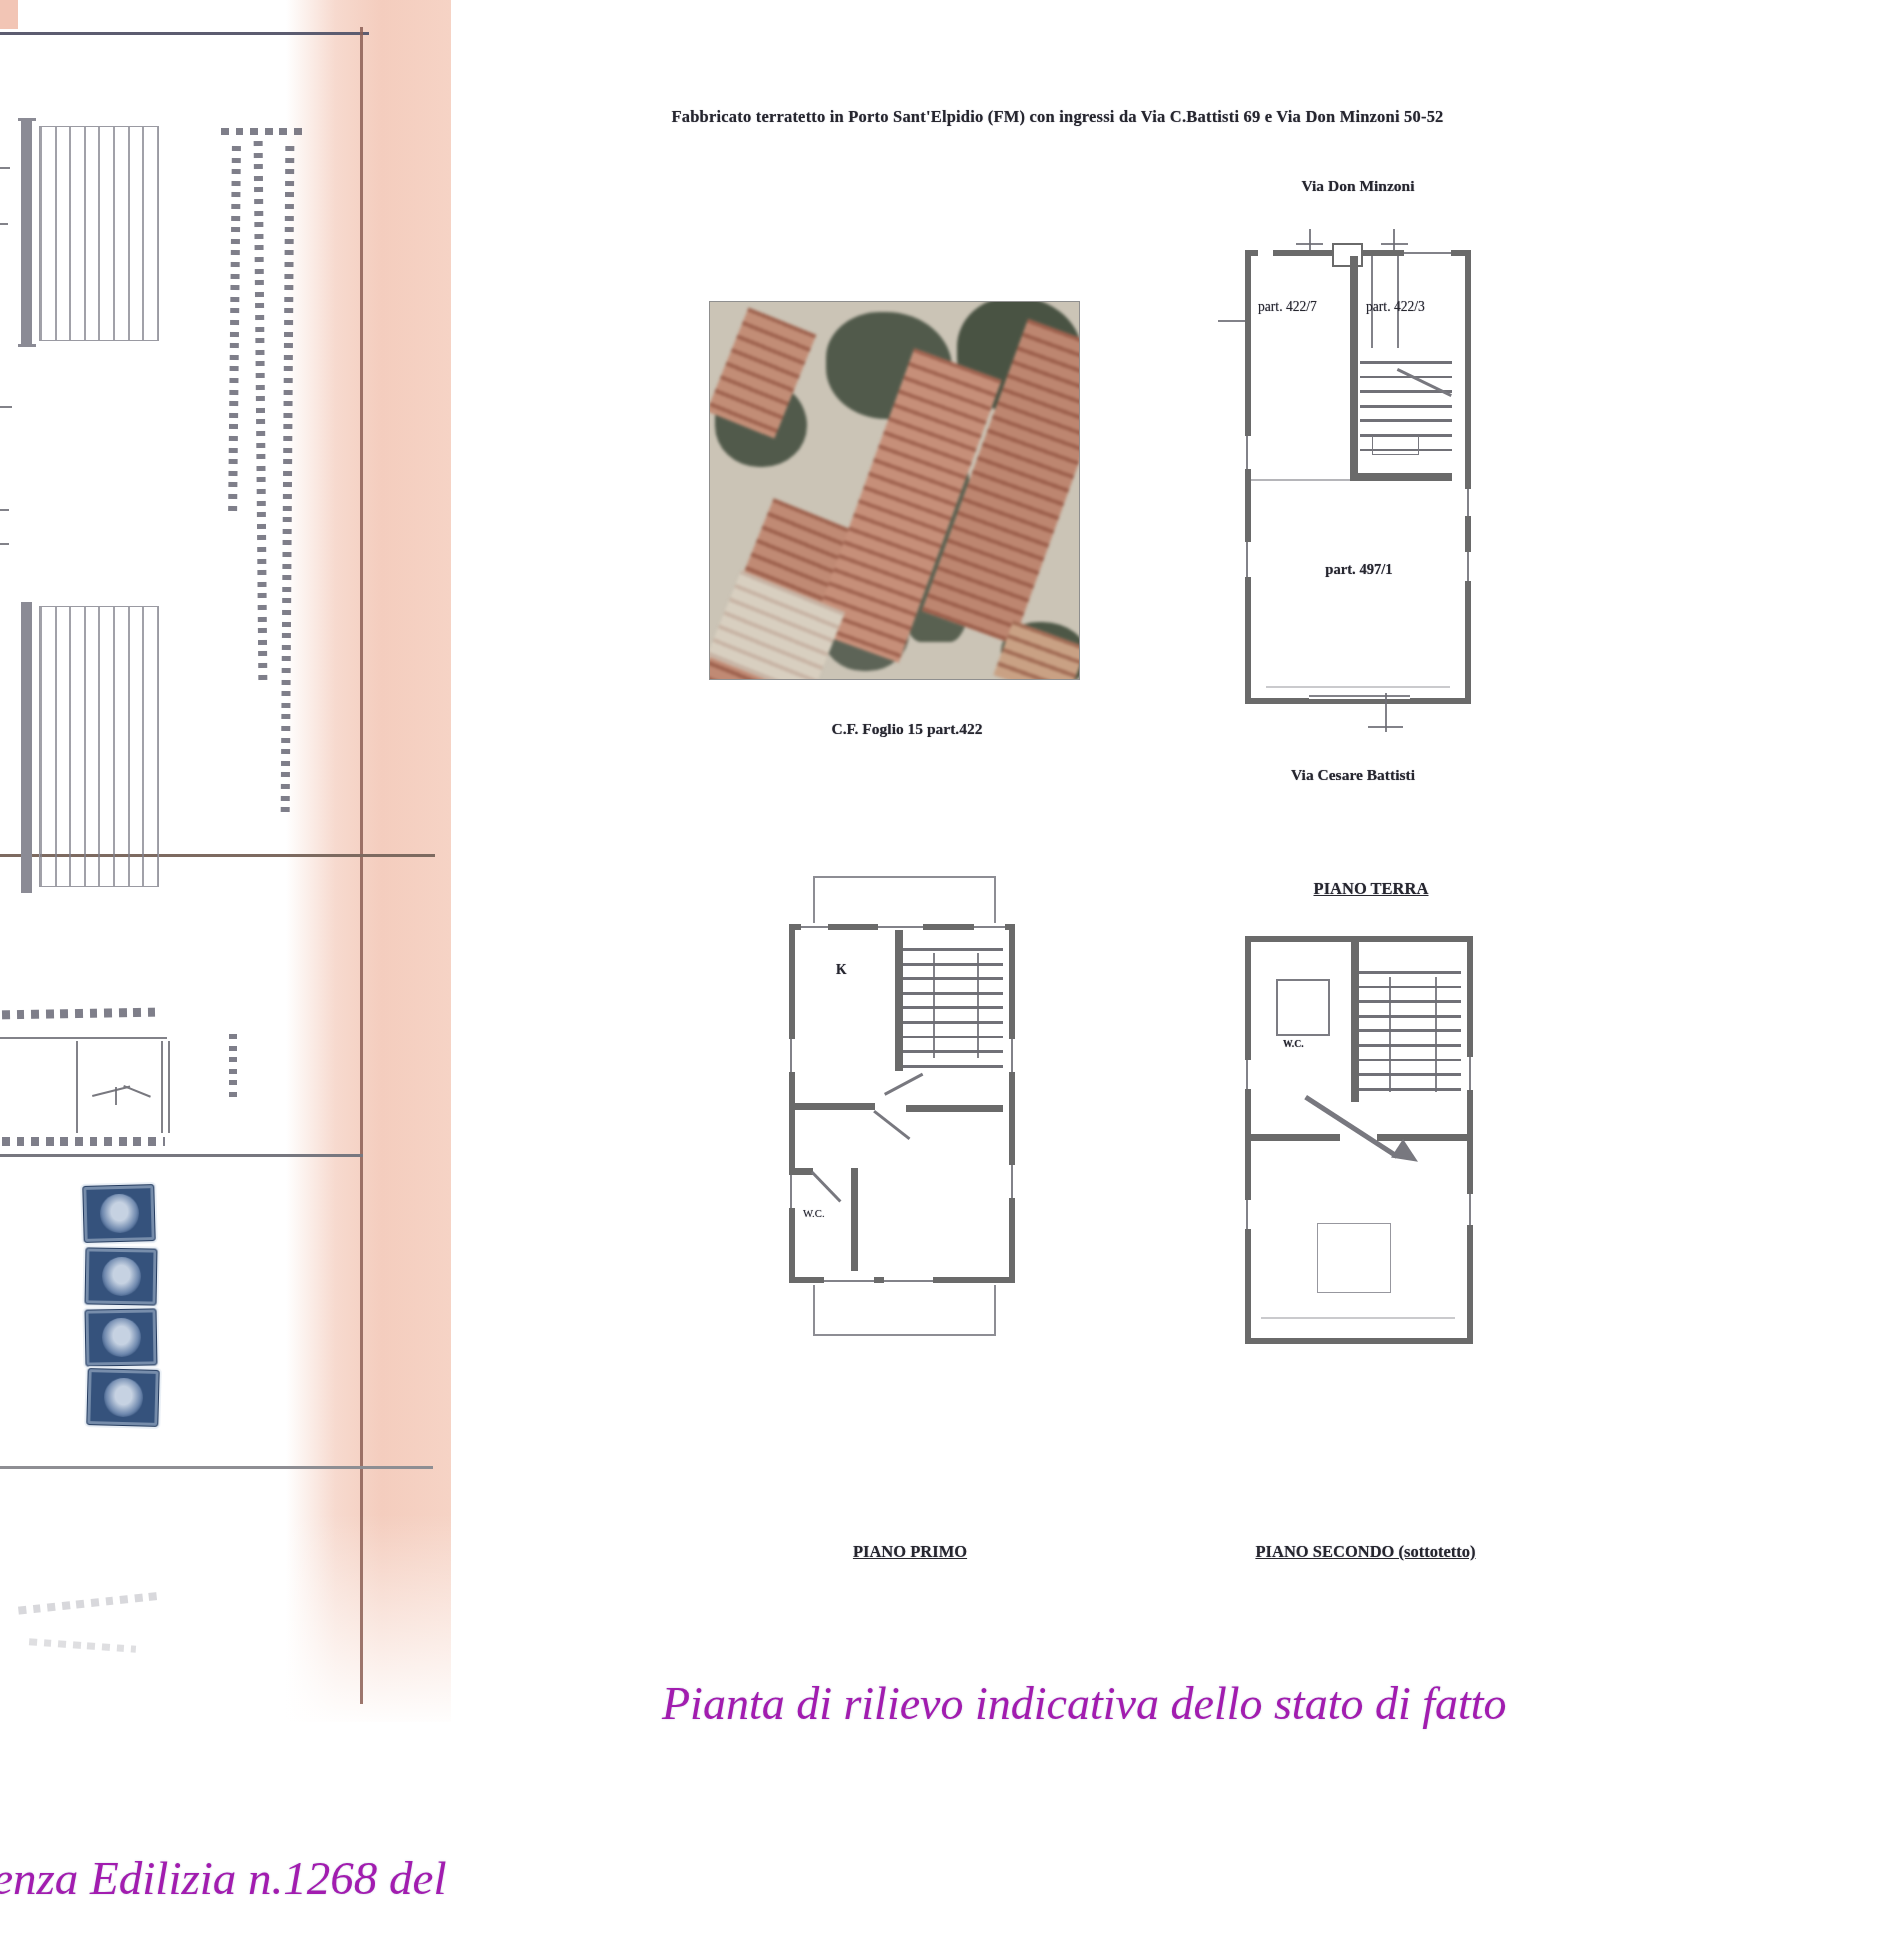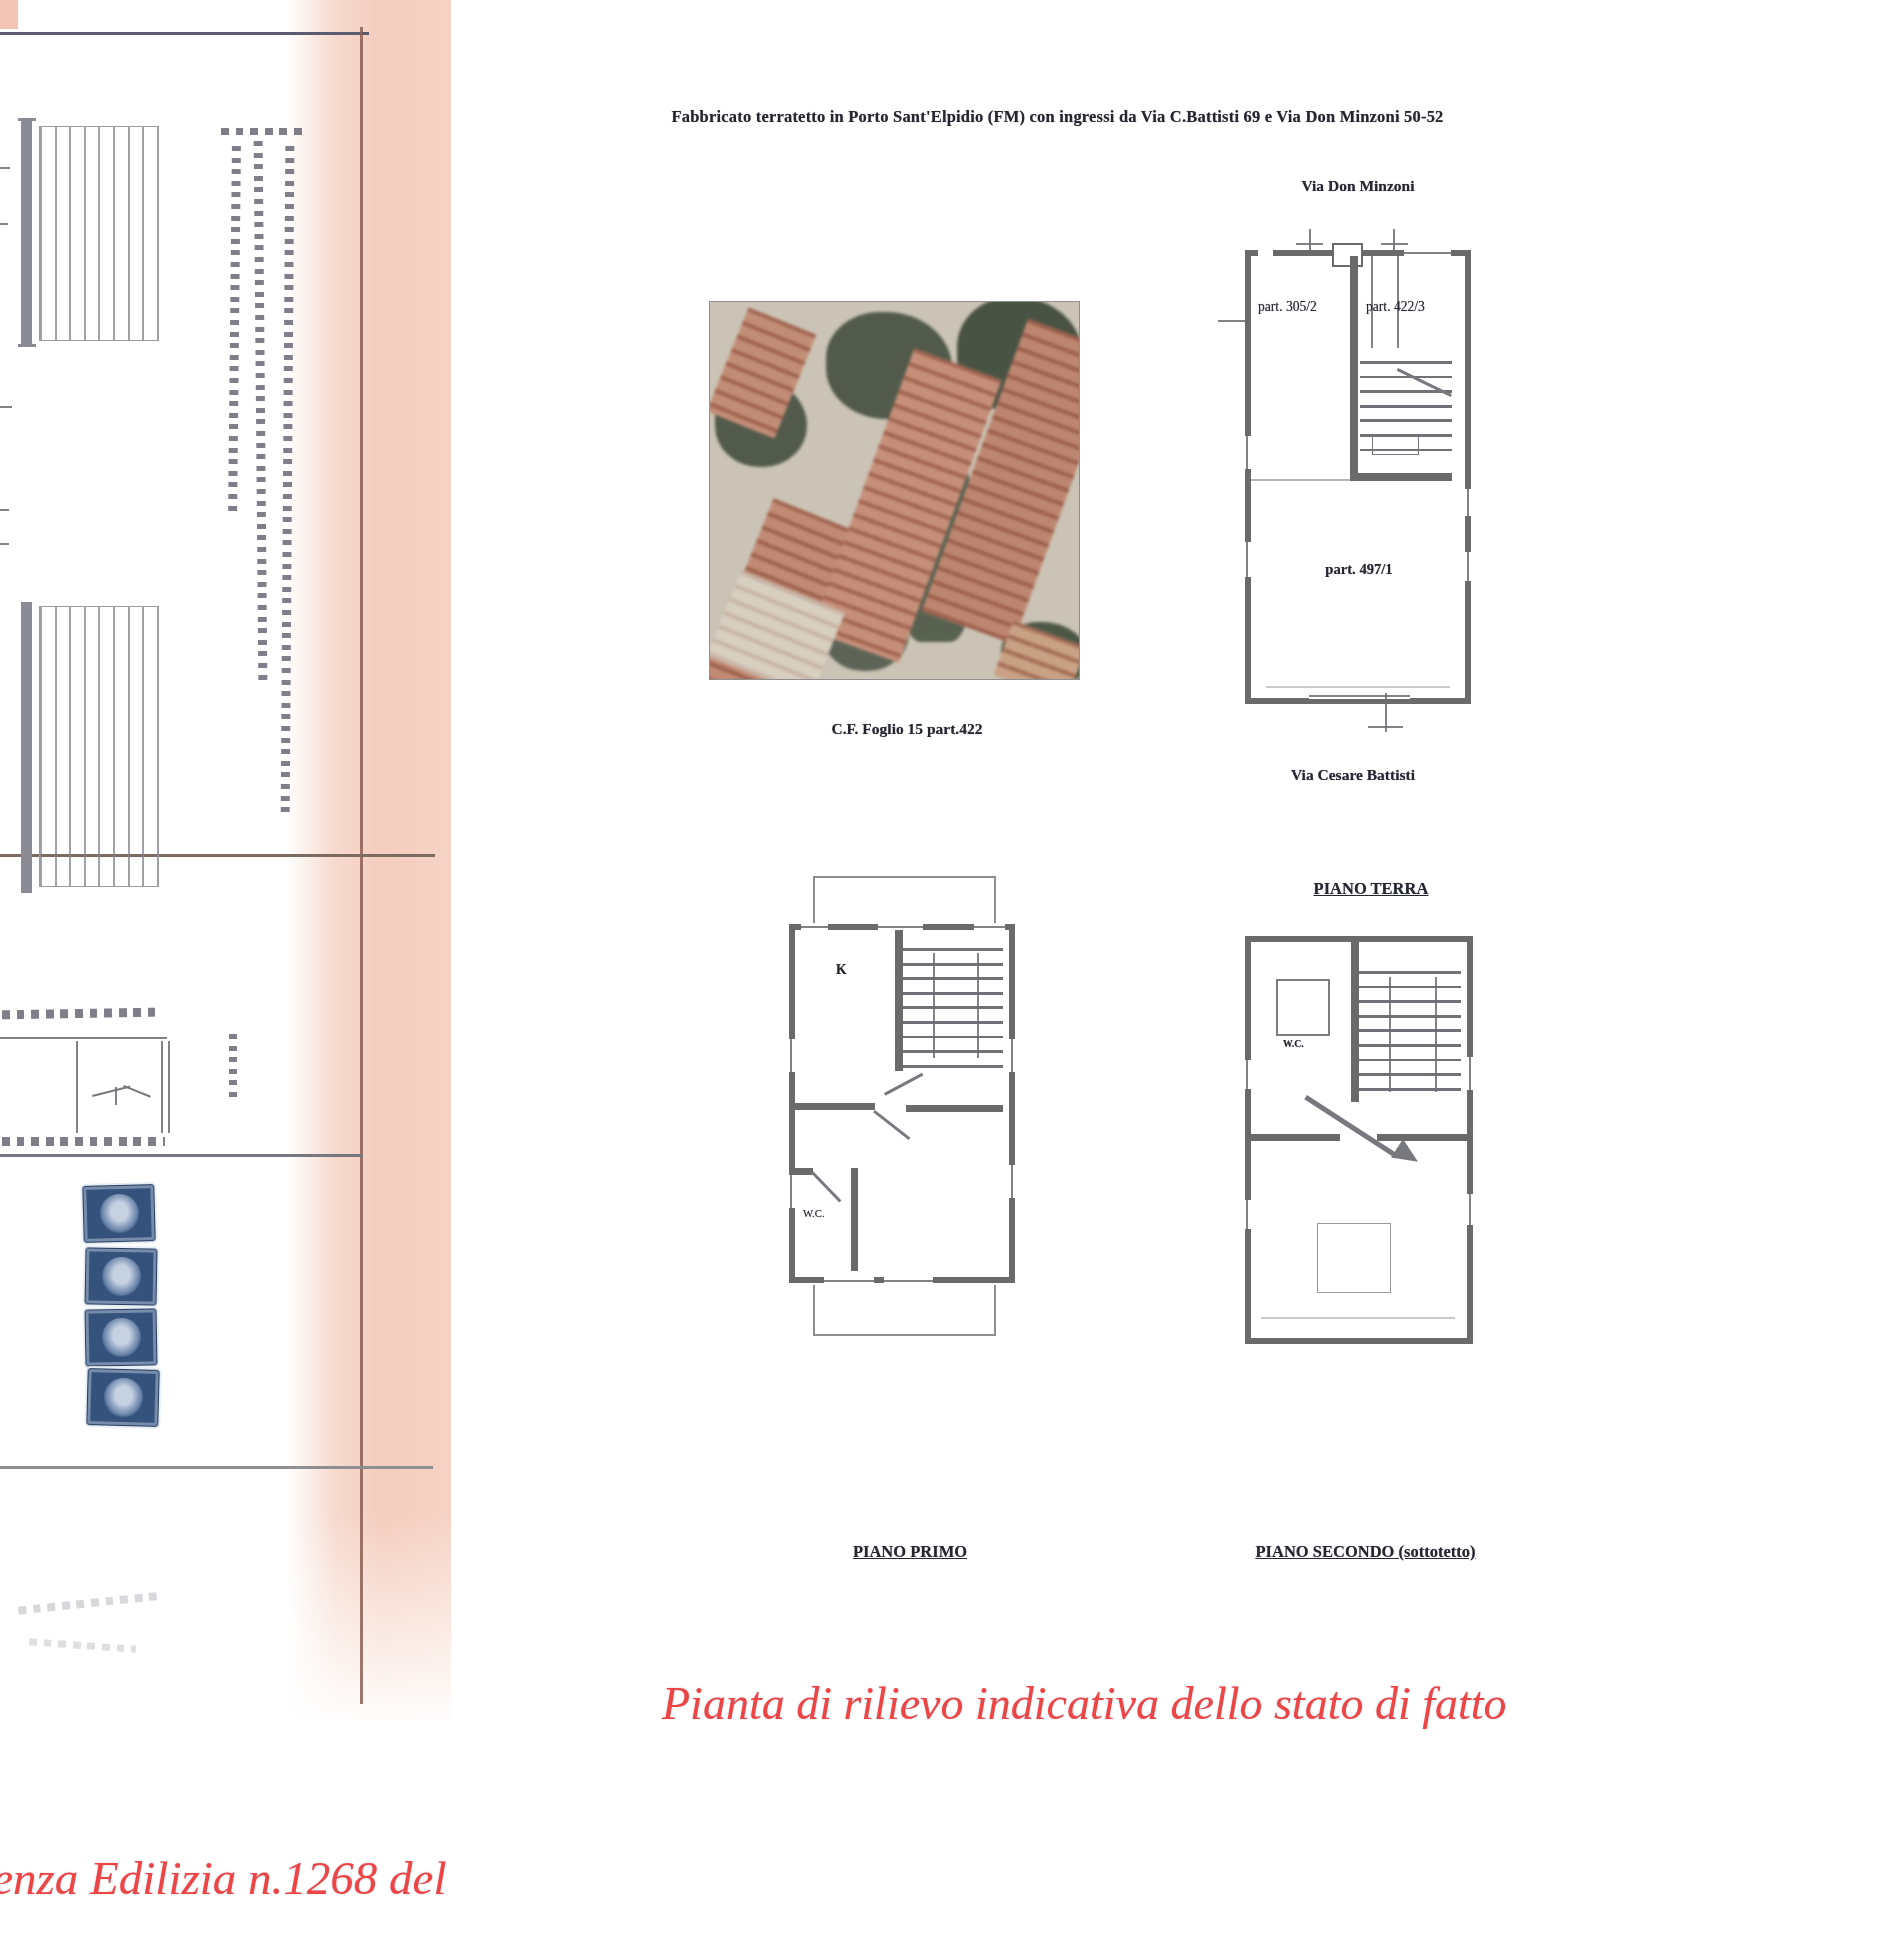--- a/index.html
+++ b/index.html
@@ -23,21 +23,21 @@
   .hand-row{position:absolute;background:repeating-linear-gradient(to right,rgba(72,72,88,.7) 0 7.8px,transparent 7.8px 14.6px);filter:blur(0.7px);}
   .shutter{position:absolute;border:1px solid #9a9aa2;background:repeating-linear-gradient(to right,rgba(130,130,140,.75) 0 1.9px,transparent 1.9px 14.6px);filter:blur(0.6px);}
   .shutter-bar{position:absolute;background:#8b8b95;}
   .stamp{position:absolute;width:70px;height:55px;background:#35527c;border:1.9px solid #233a5e;border-radius:2.9px;
          box-shadow:0 0 0 1.9px rgba(230,236,244,.9), inset 0 0 0 2.9px rgba(200,212,228,.45);filter:blur(0.4px);}
   .stamp-oval{position:absolute;left:15.5px;top:7.8px;width:39px;height:39px;border-radius:50%;
          background:radial-gradient(ellipse at 50% 45%, #c6d2e2 0 30%, #6d87ad 62%, rgba(53,82,124,0) 78%);}
   .veg{position:absolute;background:#3c4838;border-radius:45% 55% 50% 50%;opacity:.85;}
   .roof{position:absolute;background:#c08a74;}
   .roof-stripes{width:100%;height:100%;background:repeating-linear-gradient(to bottom,rgba(128,62,45,.55) 0 3.9px,transparent 3.9px 14.6px);}
-  .italic-big{position:absolute;font-style:italic;color:#ef4444;text-shadow:0 0 1.9px rgba(70,90,150,.3);}
+  .italic-big{position:absolute;font-style:italic;color:#a21caf;text-shadow:0 0 1.9px rgba(70,90,150,.3);}
 </style>
 </head>
 <body>
 
 <div id="canvas">
 
   <div class="abs" style="left:0;top:0;width:451px;height:1941px;">
 
     <div class="abs" style="left:286px;top:0;width:165px;height:1722px;
                 background:linear-gradient(to right, rgba(244,205,190,0) 0%, rgba(244,205,190,.75) 30%, #f4cdbe 58%, #f6d3c5 100%);"></div>
@@ -165,21 +165,21 @@
     <div class="gapw" style="left:214px;top:233px;width:6.8px;height:27px;"></div>
     <div class="thinv" style="left:216px;top:233px;height:27px;"></div>
     <div class="gapw" style="left:214px;top:296px;width:6.8px;height:29px;"></div>
     <div class="thinv" style="left:216px;top:296px;height:29px;"></div>
 
     <div class="gapw" style="left:58px;top:436px;width:101px;height:6.8px;"></div>
     <div class="thinh" style="left:58px;top:439px;width:101px;"></div>
     <div class="thinh" style="left:14.6px;top:430px;width:184px;background:rgba(150,150,156,.5);"></div>
   </div>
 
-  <div class="txt scan" style="left:1258px;top:299px;width:97px;font-size:13.6px;">part. 305/2</div>
+  <div class="txt scan" style="left:1258px;top:299px;width:97px;font-size:13.6px;">part. 422/7</div>
   <div class="txt scan" style="left:1366px;top:299px;width:97px;font-size:13.6px;">part. 422/3</div>
   <div class="txt ctr scan" style="left:1291px;top:561px;width:136px;font-size:14.6px;">part. 497/1</div>
 
   <div class="thinv scan" style="left:1385px;top:693px;height:39px;"></div>
   <div class="thinh scan" style="left:1368px;top:726px;width:35px;"></div>
 
   <div class="txt ctr scan" style="left:1261px;top:766px;width:184px;font-size:15.5px;">Via Cesare Battisti</div>
   <div class="txt ctr bold und scan" style="left:1281px;top:831px;width:180px;font-size:16.5px;margin-top:48px;">PIANO TERRA</div>
 
   <div class="balcony" style="left:813px;top:876px;width:179px;height:48px;border-bottom:none;"></div>

